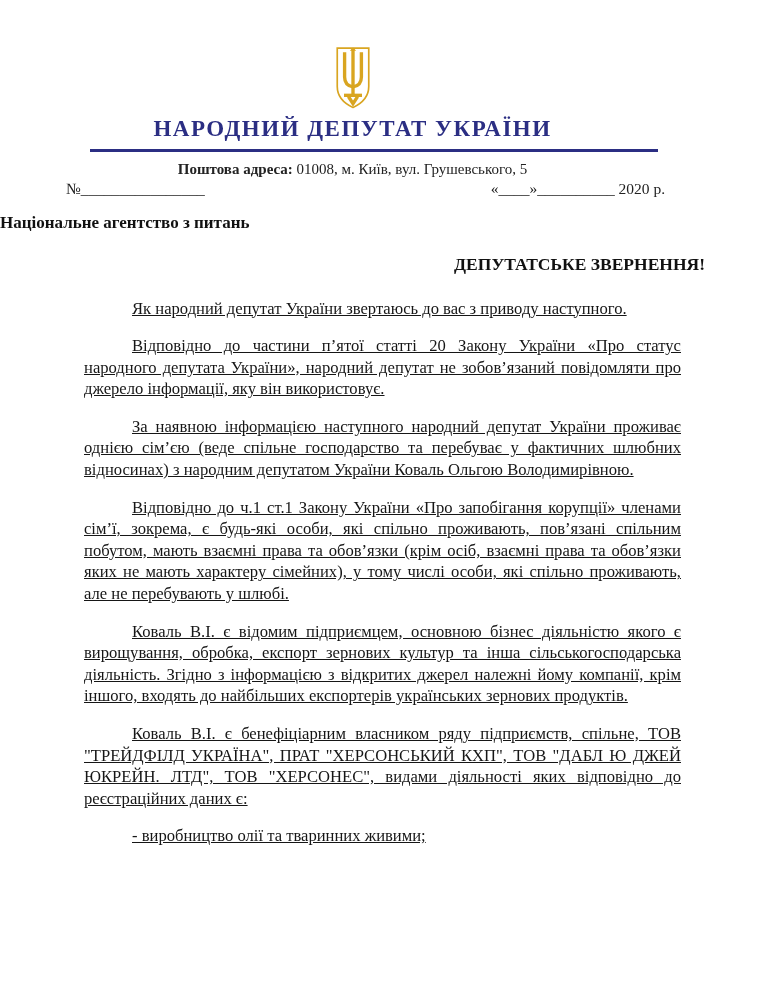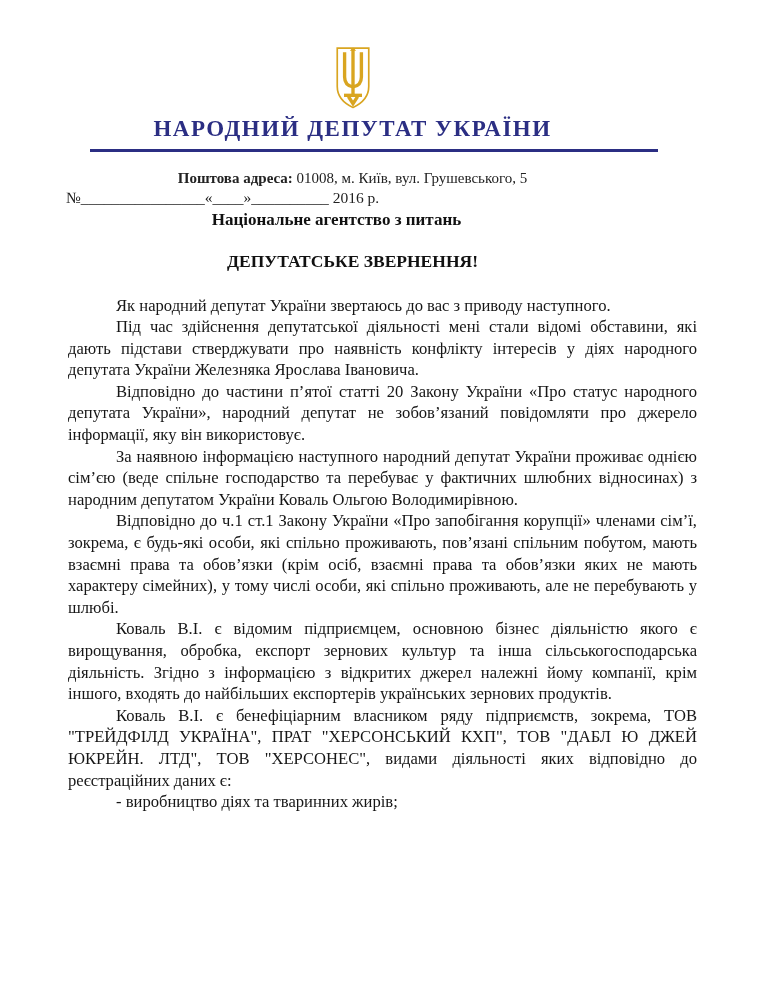--- a/index.html
+++ b/index.html
@@ -15,48 +15,48 @@
   .letterhead { padding-top:46px; text-align:center; }
   .emblem { display:block; margin:0 auto 6px auto; width:42px; height:64px; }
   .org-title {
     font-size:23px; font-weight:bold; color:#2b2e83;
     letter-spacing:1.5px; line-height:26px; white-space:nowrap;
   }
   .rule {
     margin:7px 47px 0 90px; height:2px;
     border-top:2.5px solid #2b2e83; border-bottom:1.5px solid #2b2e83;
   }
-  .address-line { margin-top:18px; font-size:15px; color:#222; }
+  .address-line { margin-top:9px; font-size:15px; color:#222; }
   .address-line .lbl { font-weight:bold; }
 
   
   .num-row {
-    display:flex; 
+    display:flex; justify-content:space-between;
     padding:2px 40px 0 66px; font-size:15.5px; color:#222;
   }
 
   
   .recipient {
-    margin-top:1px; padding-right:32px; text-align:center;
+    margin-top:13px; padding-right:32px; text-align:left;
     font-weight:bold; font-size:17px; line-height:23.5px; color:#111;
   }
 
   
   .subject {
-    margin-top:19px; text-align:center;
+    margin-top:19px; text-align:right;
     font-weight:bold; font-size:17.5px; color:#111;
   }
 
   
   .body-text {
     margin-top:23px; padding:0 8px 0 68px;
     font-size:16.6px; line-height:21.6px;
     text-align:justify; color:#161616;
   }
-  .body-text p { text-indent:48px; margin:0; }
+  .body-text p { text-indent:48px; margin:16px;text-decoration:underline; }
 </style>
 </head>
 <body>
 
 <div class="page">
 
   <div class="letterhead">
     <svg class="emblem" viewBox="0 0 40 60" xmlns="http://www.w3.org/2000/svg" aria-hidden="true">
       <path d="M5 1.5 H35 V38 C35 48 27.5 54.5 20 58 C12.5 54.5 5 48 5 38 Z" fill="none" stroke="#d9a520" stroke-width="1.6"></path>
       <g fill="none" stroke="#d9a520" stroke-width="3.2" stroke-linecap="square">
@@ -72,33 +72,32 @@
 
     <div class="rule"></div>
 
     <div class="address-line">
       <span class="lbl">Поштова адреса:</span><span> 01008, м. Київ, вул. Грушевського, 5</span>
     </div>
   </div>
 
   <div class="num-row">
     <span>№________________</span>
-    <span>«____»__________ 2016 р.</span>
+    <span>«____»__________ 2020 р.</span>
   </div>
 
   <div class="recipient">
     <div>Національне агентство з питань</div>
   </div>
 
   <div class="subject">ДЕПУТАТСЬКЕ ЗВЕРНЕННЯ!</div>
 
   <div class="body-text">
     <p>Як народний депутат України звертаюсь до вас з приводу наступного.</p>
-    <p>Під час здійснення депутатської діяльності мені стали відомі обставини, які дають підстави стверджувати про наявність конфлікту інтересів у діях народного депутата України Железняка Ярослава Івановича.</p>
     <p>Відповідно до частини п’ятої статті 20 Закону України «Про статус народного депутата України», народний депутат не зобов’язаний повідомляти про джерело інформації, яку він використовує.</p>
     <p>За наявною інформацією наступного народний депутат України проживає однією сім’єю (веде спільне господарство та перебуває у фактичних шлюбних відносинах) з народним депутатом України Коваль Ольгою Володимирівною.</p>
     <p>Відповідно до ч.1 ст.1 Закону України «Про запобігання корупції» членами сім’ї, зокрема, є будь-які особи, які спільно проживають, пов’язані спільним побутом, мають взаємні права та обов’язки (крім осіб, взаємні права та обов’язки яких не мають характеру сімейних), у тому числі особи, які спільно проживають, але не перебувають у шлюбі.</p>
     <p>Коваль В.І. є відомим підприємцем, основною бізнес діяльністю якого є вирощування, обробка, експорт зернових культур та інша сільськогосподарська діяльність. Згідно з інформацією з відкритих джерел належні йому компанії, крім іншого, входять до найбільших експортерів українських зернових продуктів.</p>
-    <p>Коваль В.І. є бенефіціарним власником ряду підприємств, зокрема, ТОВ "ТРЕЙДФІЛД УКРАЇНА", ПРАТ "ХЕРСОНСЬКИЙ КХП", ТОВ "ДАБЛ Ю ДЖЕЙ ЮКРЕЙН. ЛТД", ТОВ "ХЕРСОНЕС", видами діяльності яких відповідно до реєстраційних даних є:</p>
-    <p>- виробництво діях та тваринних жирів;</p>
+    <p>Коваль В.І. є бенефіціарним власником ряду підприємств, спільне, ТОВ "ТРЕЙДФІЛД УКРАЇНА", ПРАТ "ХЕРСОНСЬКИЙ КХП", ТОВ "ДАБЛ Ю ДЖЕЙ ЮКРЕЙН. ЛТД", ТОВ "ХЕРСОНЕС", видами діяльності яких відповідно до реєстраційних даних є:</p>
+    <p>- виробництво олії та тваринних живими;</p>
   </div>
 
 </div>
 
 </body></html>

